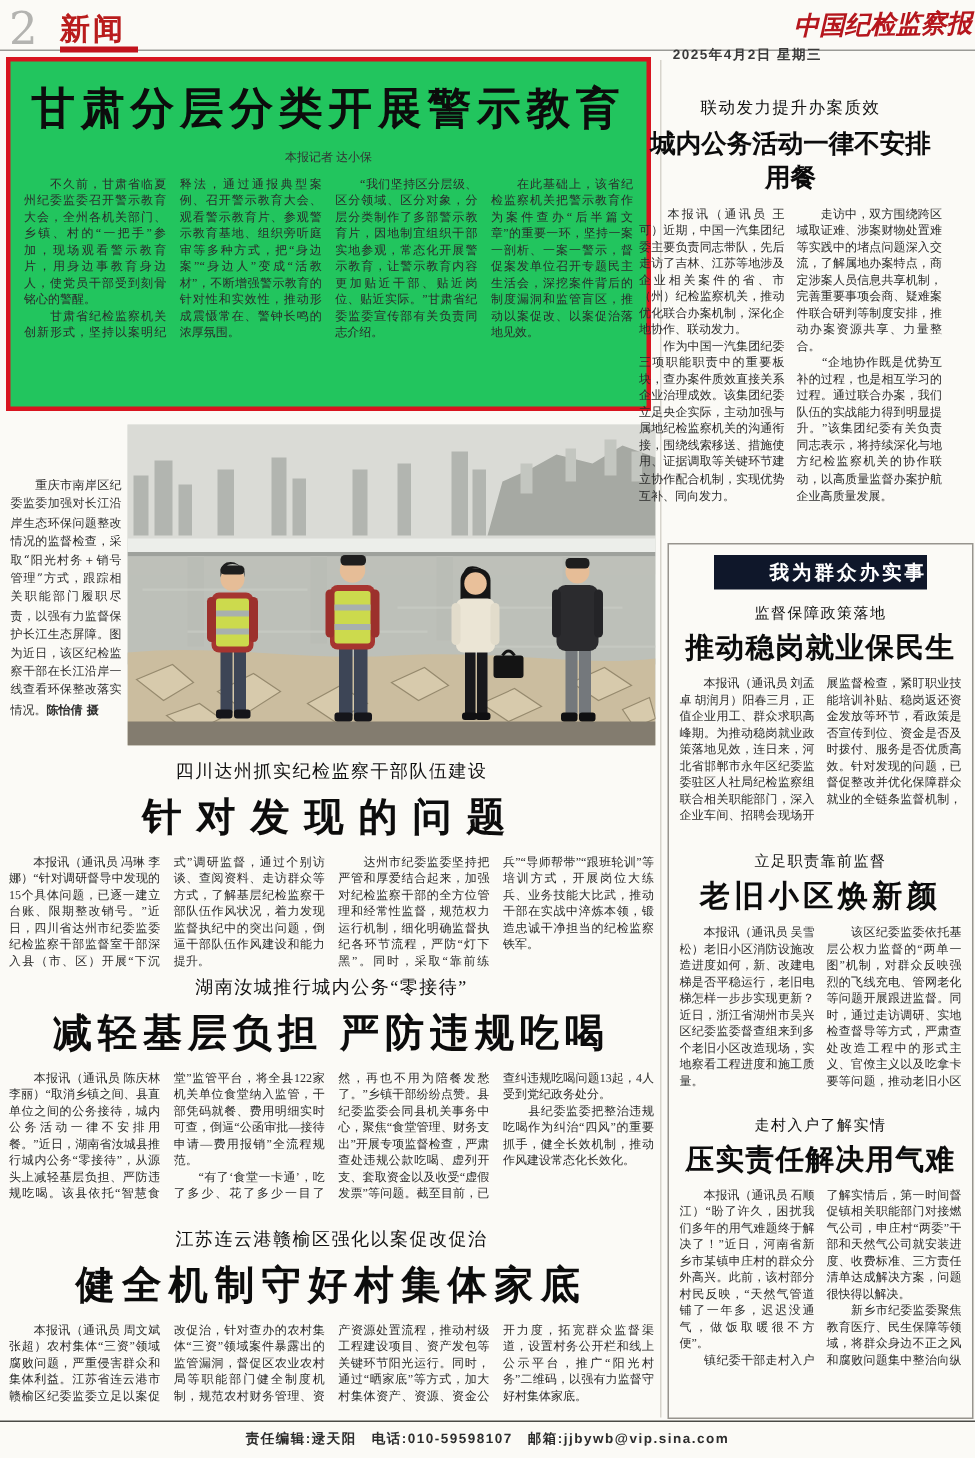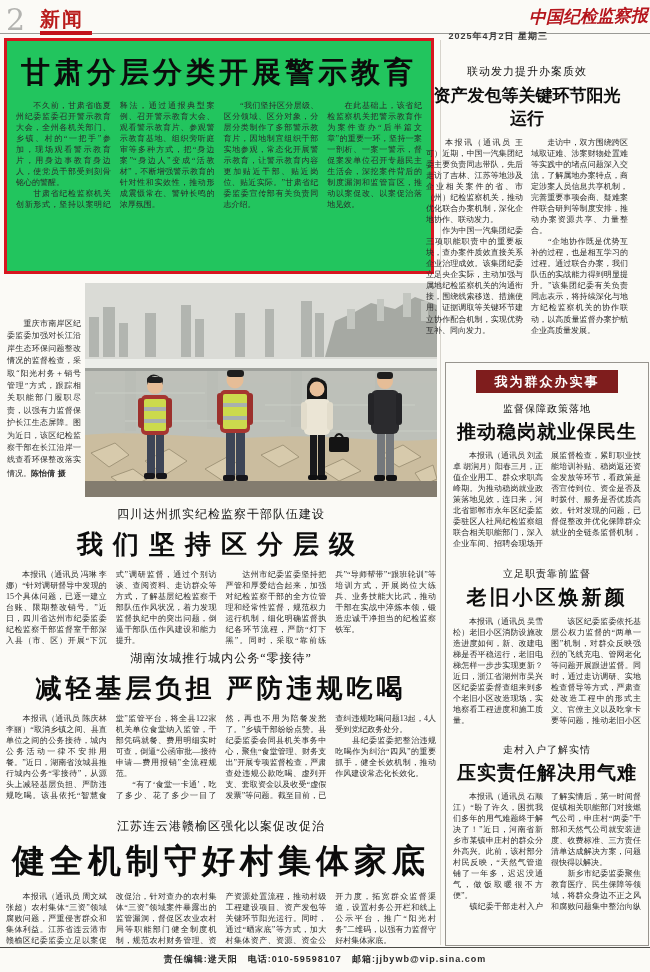--- a/index.html
+++ b/index.html
@@ -36,22 +36,22 @@
 
   
   .la{left:6px;width:430px;}
   .la .headline{font-size:25px;}
   .vdiv{left:440px;top:40px;width:1px;height:905px;background:#d7d4cc;}
 
   
   .ra{left:426px;width:202px;}
   .r-top-head{font-size:17px;letter-spacing:0px;}
   .feature-box{left:445px;top:362px;width:202px;height:582px;border:1px solid #97948e;}
-  .banner{margin:7px auto 0 auto;width:142px;height:23px;background:#7f1d1d;color:#fff;
-          font:bold 13px/23px "Liberation Sans",sans-serif;text-align:center;letter-spacing:2px;}
+  .banner{margin:7px auto 0 auto;width:142px;height:23px;background:#0f172a;color:#fff;
+          font:bold 13px/23px "Liberation Sans",sans-serif;text-align:right;letter-spacing:2px;}
   .fb-kicker{margin-top:9px;font-size:10px;}
   .fb-head{margin-top:3px;font-size:19px;letter-spacing:1px;}
   .fb-body{margin:5px 7px 0 7px;}
 
   
   .frule{left:0;top:947px;width:650px;height:1px;background:#4a4a46;}
   .footer{left:0;top:953px;width:650px;font:bold 9px "Liberation Sans",sans-serif;color:#2c2c2c;text-align:center;letter-spacing:1px;}
 </style>
 </head>
 <body>
@@ -60,20 +60,21 @@
 
   <div class="abs pagenum">2</div>
   <div class="abs section">新闻</div>
   <div class="abs hrule"></div>
   <div class="abs section-bar"></div>
   <div class="abs date">2025年4月2日  星期三</div>
   <div class="abs masthead">中国纪检监察报</div>
 
   <div class="abs lead-box">
     <div class="headline lead-head">甘肃分层分类开展警示教育</div>
+    <div class="byline lead-byline">本报记者 达小保</div>
     <div class="body-text col4 lead-body">　　不久前，甘肃省临夏州纪委监委召开警示教育大会，全州各机关部门、乡镇、村的“一把手”参加，现场观看警示教育片，用身边事教育身边人，使党员干部受到刻骨铭心的警醒。
 　　甘肃省纪检监察机关创新形式，坚持以案明纪释法，通过通报典型案例、召开警示教育大会、观看警示教育片、参观警示教育基地、组织旁听庭审等多种方式，把“身边案”“身边人”变成“活教材”，不断增强警示教育的针对性和实效性，推动形成震慑常在、警钟长鸣的浓厚氛围。
 　　“我们坚持区分层级、区分领域、区分对象，分层分类制作了多部警示教育片，因地制宜组织干部实地参观，常态化开展警示教育，让警示教育内容更加贴近干部、贴近岗位、贴近实际。”甘肃省纪委监委宣传部有关负责同志介绍。
 　　在此基础上，该省纪检监察机关把警示教育作为案件查办“后半篇文章”的重要一环，坚持一案一剖析、一案一警示，督促案发单位召开专题民主生活会，深挖案件背后的制度漏洞和监管盲区，推动以案促改、以案促治落地见效。</div>
   </div>
 
   <div class="abs caption"><span>　　重庆市南岸区纪委监委加强对长江沿岸生态环保问题整改情况的监督检查，采取“阳光村务＋销号管理”方式，跟踪相关职能部门履职尽责，以强有力监督保护长江生态屏障。图为近日，该区纪检监察干部在长江沿岸一线查看环保整改落实情况。</span><span class="credit">陈怡倩 摄</span></div>
 
   <div class="abs photo">
     <svg width="352" height="214" viewBox="0 0 352 214">
@@ -183,42 +184,42 @@
         <circle cx="0" cy="6" r="8" fill="#e6bd97"></circle>
           <rect x="-8" y="-3" width="16" height="7" rx="3" fill="#1e1e1e"></rect>
       </g>
     </svg>
   </div>
 
   <div class="abs vdiv"></div>
 
   <div class="abs la" style="top:506px;">
     <div class="kicker">四川达州抓实纪检监察干部队伍建设</div>
-    <div class="headline" style="font-size:26px;letter-spacing:10px;margin-top:4px;">我们坚持区分层级</div>
+    <div class="headline" style="font-size:26px;letter-spacing:10px;margin-top:4px;">针对发现的问题</div>
     <div class="body-text col4" style="margin-top:7px;height:82px;">　　本报讯（通讯员 冯琳 李娜）“针对调研督导中发现的15个具体问题，已逐一建立台账、限期整改销号。”近日，四川省达州市纪委监委纪检监察干部监督室干部深入县（市、区）开展“下沉式”调研监督，通过个别访谈、查阅资料、走访群众等方式，了解基层纪检监察干部队伍作风状况，着力发现监督执纪中的突出问题，倒逼干部队伍作风建设和能力提升。
 　　达州市纪委监委坚持把严管和厚爱结合起来，加强对纪检监察干部的全方位管理和经常性监督，规范权力运行机制，细化明确监督执纪各环节流程，严防“灯下黑”。同时，采取“靠前练兵”“导师帮带”“跟班轮训”等培训方式，开展岗位大练兵、业务技能大比武，推动干部在实战中淬炼本领，锻造忠诚干净担当的纪检监察铁军。</div>
   </div>
 
   <div class="abs la" style="top:650px;">
     <div class="kicker">湖南汝城推行城内公务“零接待”</div>
     <div class="headline" style="font-size:26px;letter-spacing:4px;margin-top:4px;">减轻基层负担  严防违规吃喝</div>
     <div class="body-text col4" style="margin-top:7px;height:104px;">　　本报讯（通讯员 陈庆林 李丽）“取消乡镇之间、县直单位之间的公务接待，城内公务活动一律不安排用餐。”近日，湖南省汝城县推行城内公务“零接待”，从源头上减轻基层负担、严防违规吃喝。该县依托“智慧食堂”监管平台，将全县122家机关单位食堂纳入监管，干部凭码就餐、费用明细实时可查，倒逼“公函审批—接待申请—费用报销”全流程规范。
 　　“有了‘食堂一卡通’，吃了多少、花了多少一目了然，再也不用为陪餐发愁了。”乡镇干部纷纷点赞。县纪委监委会同县机关事务中心，聚焦“食堂管理、财务支出”开展专项监督检查，严肃查处违规公款吃喝、虚列开支、套取资金以及收受“虚假发票”等问题。截至目前，已查纠违规吃喝问题13起，4人受到党纪政务处分。
 　　县纪委监委把整治违规吃喝作为纠治“四风”的重要抓手，健全长效机制，推动作风建设常态化长效化。</div>
   </div>
 
   <div class="abs la" style="top:818px;">
     <div class="kicker">江苏连云港赣榆区强化以案促改促治</div>
-    <div class="headline" style="font-size:33px;letter-spacing:5px;margin-top:4px;">健全机制守好村集体家底</div>
+    <div class="headline" style="font-size:26px;letter-spacing:5px;margin-top:4px;">健全机制守好村集体家底</div>
     <div class="body-text col4" style="margin-top:7px;height:62px;">　　本报讯（通讯员 周文斌 张超）农村集体“三资”领域腐败问题，严重侵害群众和集体利益。江苏省连云港市赣榆区纪委监委立足以案促改促治，针对查办的农村集体“三资”领域案件暴露出的监管漏洞，督促区农业农村局等职能部门健全制度机制，规范农村财务管理、资产资源处置流程，推动村级工程建设项目、资产发包等关键环节阳光运行。同时，通过“晒家底”等方式，加大村集体资产、资源、资金公开力度，拓宽群众监督渠道，设置村务公开栏和线上公示平台，推广“阳光村务”二维码，以强有力监督守好村集体家底。</div>
   </div>
 
   <div class="abs ra" style="top:64px;">
     <div class="kicker" style="font-size:11px;">联动发力提升办案质效</div>
-    <div class="headline r-top-head" style="margin-top:5px;">资产发包等关键环节阳光运行</div>
+    <div class="headline r-top-head" style="margin-top:5px;">城内公务活动一律不安排用餐</div>
     <div class="body-text col2" style="margin-top:7px;height:242px;">　　本报讯（通讯员 王可）近期，中国一汽集团纪委主要负责同志带队，先后走访了吉林、江苏等地涉及企业相关案件的省、市（州）纪检监察机关，推动优化联合办案机制，深化企地协作、联动发力。
 　　作为中国一汽集团纪委三项职能职责中的重要板块，查办案件质效直接关系企业治理成效。该集团纪委立足央企实际，主动加强与属地纪检监察机关的沟通衔接，围绕线索移送、措施使用、证据调取等关键环节建立协作配合机制，实现优势互补、同向发力。
 　　走访中，双方围绕跨区域取证难、涉案财物处置难等实践中的堵点问题深入交流，了解属地办案特点，商定涉案人员信息共享机制，完善重要事项会商、疑难案件联合研判等制度安排，推动办案资源共享、力量整合。
 　　“企地协作既是优势互补的过程，也是相互学习的过程。通过联合办案，我们队伍的实战能力得到明显提升。”该集团纪委有关负责同志表示，将持续深化与地方纪检监察机关的协作联动，以高质量监督办案护航企业高质量发展。</div>
   </div>
 
   <div class="abs feature-box">
     <div class="banner">我为群众办实事</div>
 
     <div>

